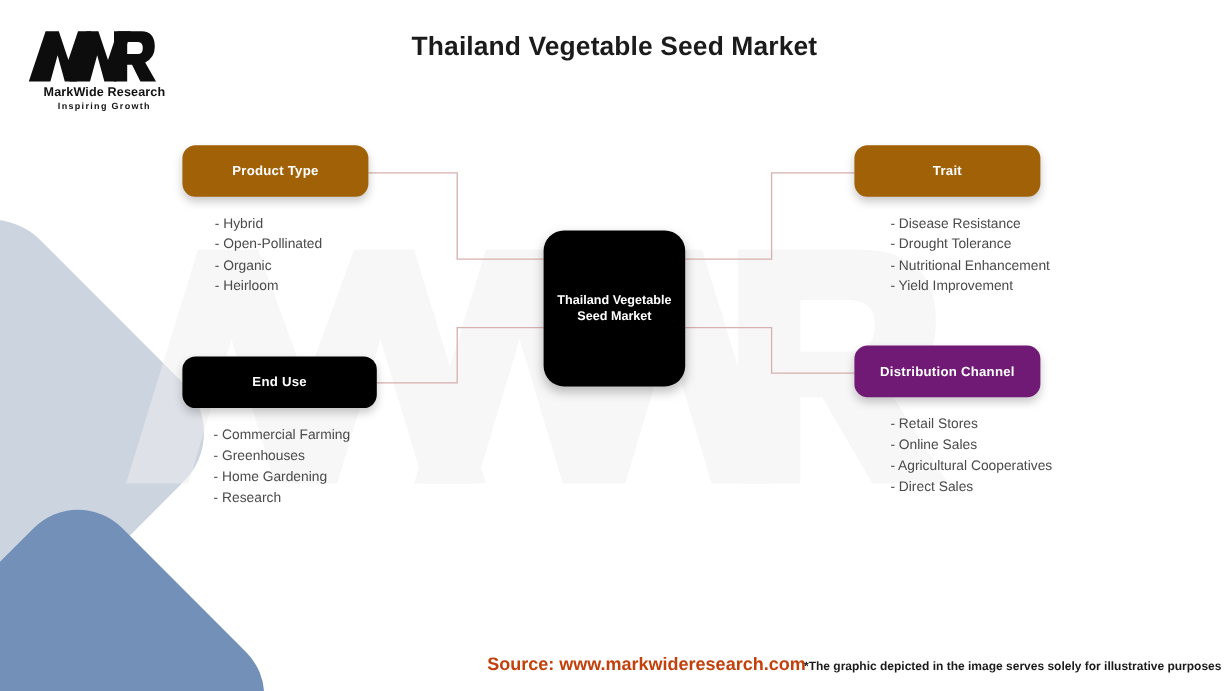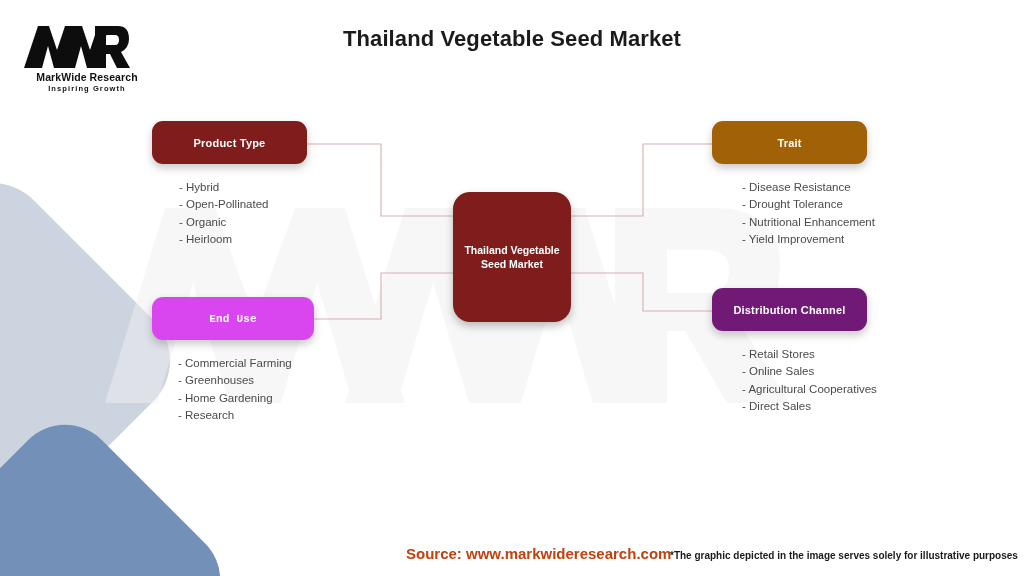--- a/index.html
+++ b/index.html
@@ -226,27 +226,27 @@
         <path d="M36 44 L50 2 L60 2 L68 26 L76 2 L87 2 L75 44 L65 44 L59 22 L53 44 Z"></path>
         <path d="M76 2 L96 2 Q107 2 107 15 Q107 24 99 28 L108 44 L95 44 L88 30 L84 30 L84 44 L73 44 L73 2 Z M84 11 L84 21 L93 21 Q97 21 97 16 Q97 11 93 11 Z"></path>
       </g>
     </svg>
     <div class="logo-name">MarkWide Research</div>
     <div class="logo-tag">Inspiring Growth</div>
   </div>
 
   <div class="page-title">Thailand Vegetable Seed Market</div>
 
-  <div class="center-node" style="background: #7f1d1d;">
+  <div class="center-node" style="background: #000000;">
     <div class="center-node-label">Thailand Vegetable
 Seed Market</div>
   </div>
 
   <div class="cat" id="cat-product-type">
-    <div class="cat-box" style="background: #7f1d1d;">
+    <div class="cat-box" style="background: #a16207;">
       <span class="cat-label">Product Type</span>
     </div>
     <div class="cat-items">
       <div class="cat-item">- Hybrid</div>
       <div class="cat-item">- Open-Pollinated</div>
       <div class="cat-item">- Organic</div>
       <div class="cat-item">- Heirloom</div>
     </div>
   </div>
 
@@ -256,21 +256,21 @@
     </div>
     <div class="cat-items">
       <div class="cat-item">- Disease Resistance</div>
       <div class="cat-item">- Drought Tolerance</div>
       <div class="cat-item">- Nutritional Enhancement</div>
       <div class="cat-item">- Yield Improvement</div>
     </div>
   </div>
 
   <div class="cat" id="cat-end-use">
-    <div class="cat-box" style="background: #d946ef; font-family: Liberation Mono, monospace;">
+    <div class="cat-box" style="background: #000000;">
       <span class="cat-label">End Use</span>
     </div>
     <div class="cat-items">
       <div class="cat-item">- Commercial Farming</div>
       <div class="cat-item">- Greenhouses</div>
       <div class="cat-item">- Home Gardening</div>
       <div class="cat-item">- Research</div>
     </div>
   </div>
 

